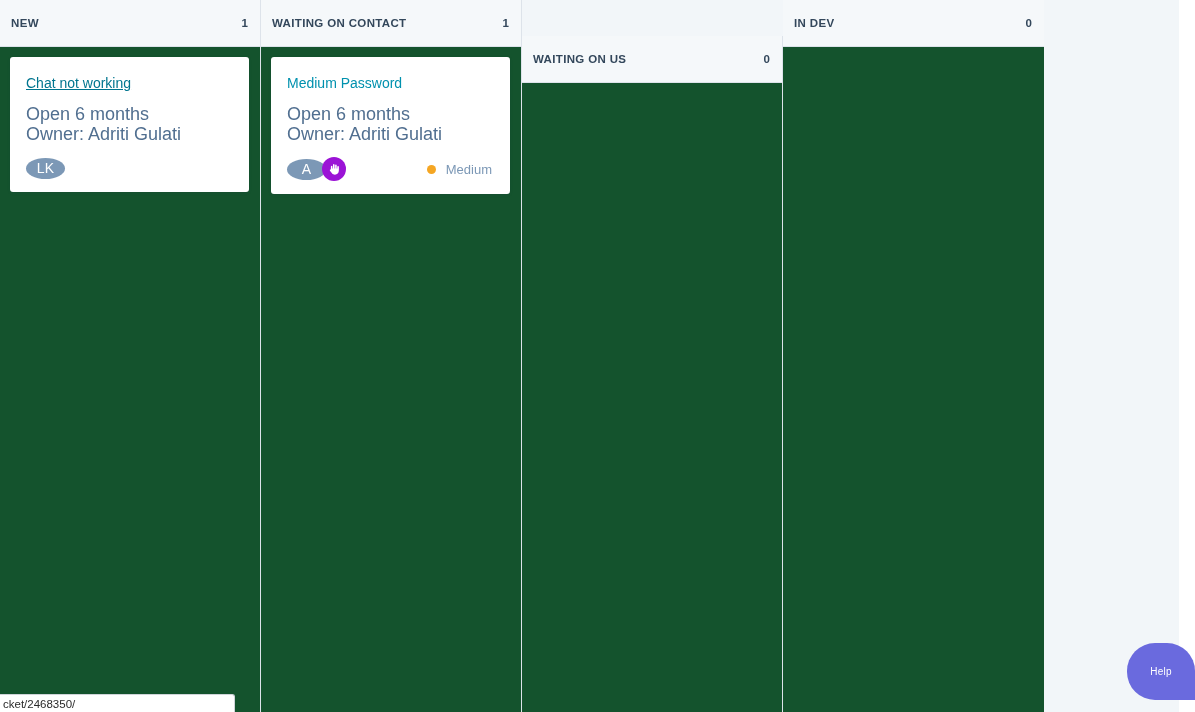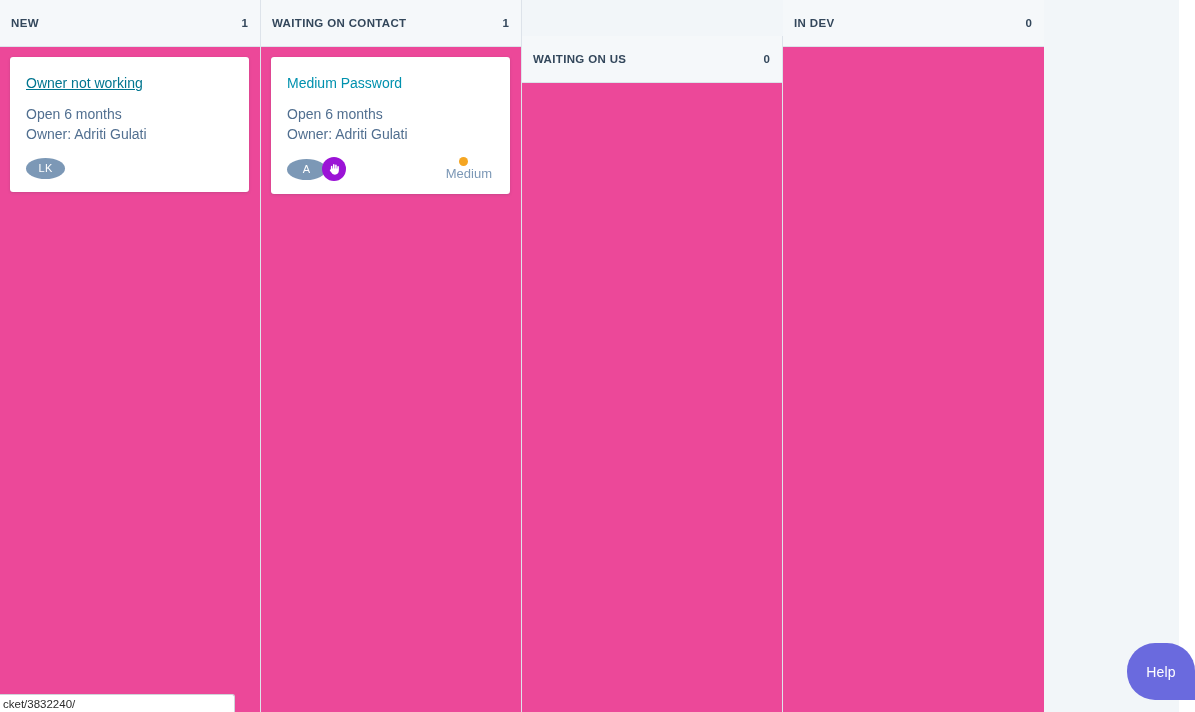--- a/index.html
+++ b/index.html
@@ -23,21 +23,21 @@
     display: flex;
     flex-direction: row;
     align-items: stretch;
     overflow: hidden;
   }
 
   .column {
     position: relative;
     height: 712px;
     flex: 0 0 auto;
-    background: #ec4899;
+    background: #14532d;
     border-right: 1px solid #dde3ea;
     display: flex;
     flex-direction: column;
   }
   .column:last-child { border-right: none; }
 
   .col-new          { width: 261px; }
   .col-waitcontact  { width: 261px; }
   .col-waitus       { width: 261px; margin-top: 36px; }
   .col-indev        { width: 261px; }
@@ -95,21 +95,21 @@
     text-decoration: none;
     margin-bottom: 12px;
     cursor: pointer;
   }
   .card-title.hovered {
     text-decoration: underline;
     color: #00758f;
   }
 
   .card-line {
-    font-size: 14px;
+    font-size: 18px;
     line-height: 20px;
     color: #516f90;
     white-space: nowrap;
   }
 
   .card-footer {
     margin-top: 13px;
     display: flex;
     flex-direction: row;
     align-items: center;
@@ -122,21 +122,21 @@
     flex-direction: row;
     align-items: center;
   }
 
   .avatar {
     width: 39px;
     height: 21px;
     border-radius: 50%;
     background: #7c98b6;
     color: #ffffff;
-    font-size: 11px;
+    font-size: 14px;
     letter-spacing: 0.3px;
     display: flex;
     align-items: center;
     justify-content: center;
     flex: 0 0 auto;
   }
 
   .avatar-emoji {
     width: 24px;
     height: 24px;
@@ -147,21 +147,20 @@
     align-items: center;
     justify-content: center;
     flex: 0 0 auto;
     position: relative;
     z-index: 2;
   }
   .avatar-emoji svg { display: block; }
 
   .priority {
     display: flex;
-    flex-direction: column;
     align-items: center;
     padding-right: 2px;
   }
 
   .priority-dot {
     width: 9px;
     height: 9px;
     border-radius: 50%;
     background: #f5a623;
     margin-right: 10px;
@@ -187,21 +186,21 @@
     border-bottom-left-radius: 28px;
     border-bottom-right-radius: 0;
     display: flex;
     align-items: center;
     justify-content: center;
     cursor: pointer;
     z-index: 30;
   }
   #help-button .help-label {
     color: #ffffff;
-    font-size: 14px;
+    font-size: 10px;
     letter-spacing: 0.2px;
   }
 
   
   #status-bar {
     position: absolute;
     left: -2px;
     top: 694px;
     width: 237px;
     height: 19px;
@@ -228,21 +227,21 @@
 
 <div id="board">
 
   <div class="column col-new">
     <div class="col-header">
       <span class="col-title">NEW</span>
       <span class="col-count">1</span>
     </div>
     <div class="col-body">
       <div class="card">
-        <a class="card-title hovered" href="#">Owner not working</a>
+        <a class="card-title hovered" href="#">Chat not working</a>
         <div class="card-line">Open 6 months</div>
         <div class="card-line">Owner: Adriti Gulati</div>
         <div class="card-footer">
           <div class="avatars">
             <div class="avatar">LK</div>
           </div>
         </div>
       </div>
     </div>
   </div>
@@ -292,14 +291,14 @@
   </div>
 
 
 </div>
 
 <div id="help-button">
   <span class="help-label">Help</span>
 </div>
 
 <div id="status-bar">
-  <span class="status-text">cket/3832240/</span>
+  <span class="status-text">cket/2468350/</span>
 </div>
 
 </body></html>

